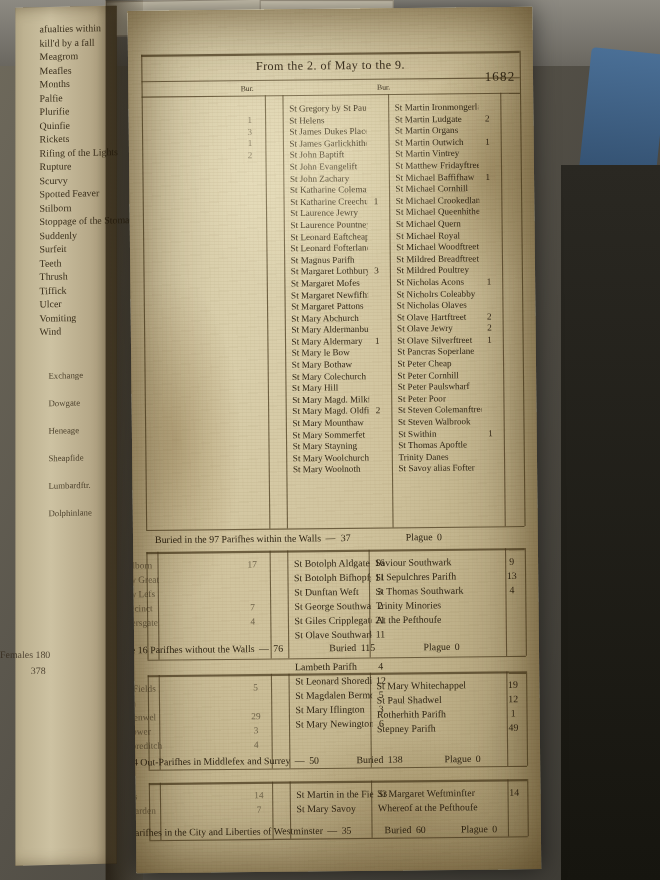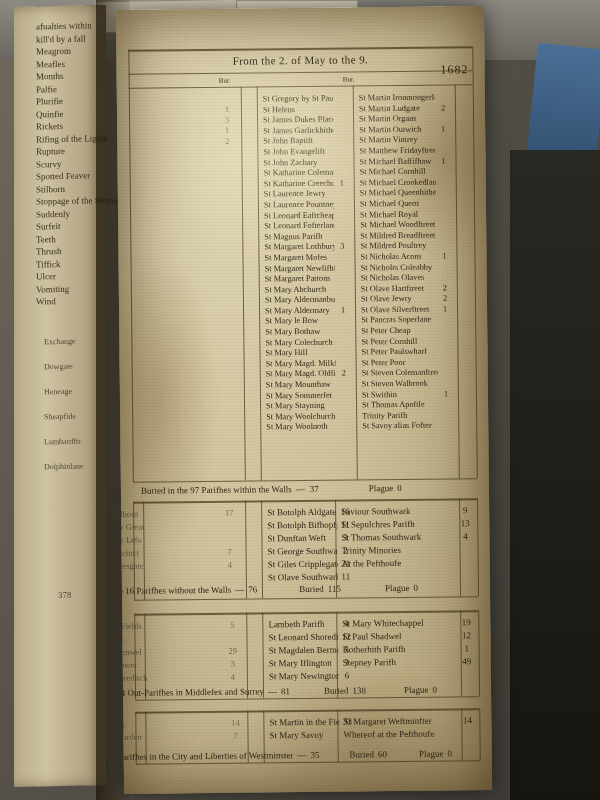--- a/index.html
+++ b/index.html
@@ -399,21 +399,21 @@
         </div>
         <div class="row">
           <span class="nm">St Swithin</span>
           <span class="nu">1</span>
         </div>
         <div class="row">
           <span class="nm">St Thomas Apoftle</span>
           <span class="nu"></span>
         </div>
         <div class="row">
-          <span class="nm">Trinity Parifh</span>
+          <span class="nm">Trinity Danes</span>
           <span class="nu"></span>
         </div>
         <div class="row">
           <span class="nm">St Savoy alias Fofter</span>
           <span class="nu"></span>
         </div>
       </div>
 
     <div class="tblock" id="walls-frag" style="left:18px;top:96px;width:100px;opacity:.55;">
         <div class="row">
@@ -658,21 +658,21 @@
         </div>
         <div class="row">
           <span class="nm">St Katharine Tower</span>
           <span class="nu">3</span>
         </div>
         <div class="row">
           <span class="nm">St Leonard Shoreditch</span>
           <span class="nu">4</span>
         </div>
       </div>
-    <div class="tblock" id="op-c1" style="left:146px;top:610px;width:86px;font-size:9px;line-height:13px;">
+    <div class="tblock" id="op-c1" style="left:146px;top:592px;width:86px;font-size:9px;line-height:13px;">
         <div class="row">
           <span class="nm">Lambeth Parifh</span>
           <span class="nu">4</span>
         </div>
         <div class="row">
           <span class="nm">St Leonard Shoreditch</span>
           <span class="nu">12</span>
         </div>
         <div class="row">
           <span class="nm">St Magdalen Bermondsey</span>
@@ -704,21 +704,21 @@
           <span class="nm">Stepney Parifh</span>
           <span class="nu">49</span>
         </div>
       </div>
 
     <div class="rule h" style="left:12px;top:690px;width:344px;"></div>
     <div class="summary" style="left:-56px;top:678px;">
       <span class="sumline">
         <span>Buried in the 14 Out-Parifhes in Middlefex and Surrey</span>
         <span>—</span>
-        <span>81</span>
+        <span>50</span>
         <span style="margin-left:30px;">Buried</span>
         <span>138</span>
         <span style="margin-left:34px;">Plague</span>
         <span>0</span>
       </span>
     </div>
     <div class="rule h" style="left:12px;top:702px;width:344px;height:2px;"></div>
 
     <div class="rule v" style="left:12px;top:702px;height:52px;"></div>
     <div class="rule v" style="left:22px;top:702px;height:52px;"></div>
@@ -775,15 +775,16 @@
         <span>0</span>
       </span>
     </div>
 
     <div class="glare"></div>
     <div class="grain"></div>
     <div class="vig"></div>
   </div>
 
   <div style="position:absolute;left:0;top:588px;width:130px;color:#33281a;font-size:9px;line-height:15px;opacity:.8;">
-    <div style="margin-left:58px;">378</div>
+    <div>Females 180</div>
+    <div style="margin-left:28px;">378</div>
   </div>
 </div>
 
 </body></html>

